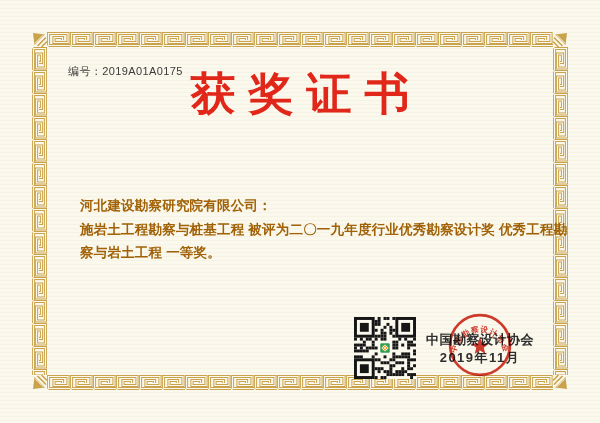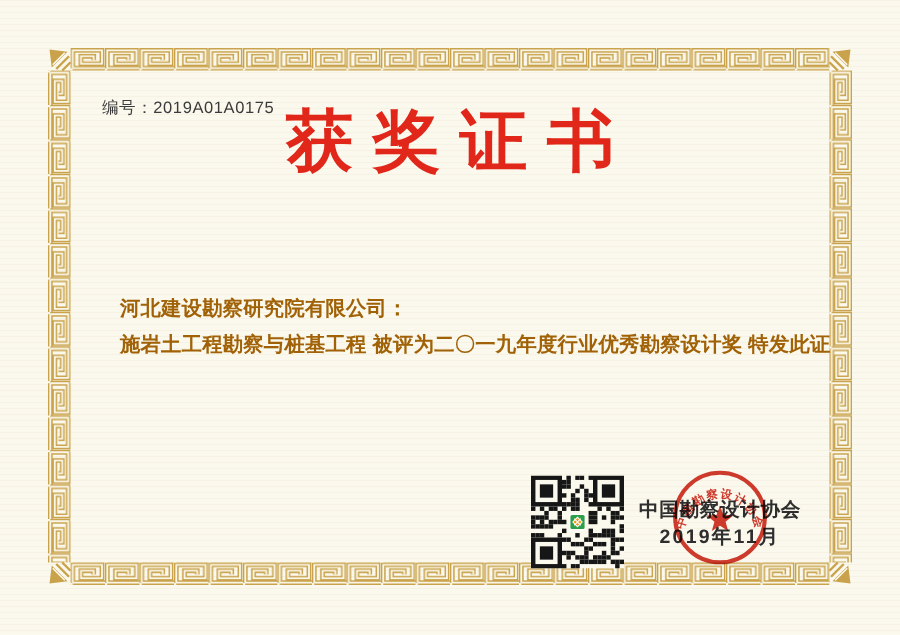--- a/index.html
+++ b/index.html
@@ -66,21 +66,22 @@
   <use href="#cornerMotif" transform="translate(32,390) scale(1,-1)"></use>
   <use href="#cornerMotif" transform="translate(568,390) scale(-1,-1)"></use>
 </svg>
 
 <div class="serial"><span>编号：</span><span>2019A01A0175</span></div>
 
 <div class="title">获奖证书</div>
 
 <div class="body">
   <div class="line">河北建设勘察研究院有限公司：</div>
-  <div class="line">施岩土工程勘察与桩基工程 被评为二〇一九年度行业优秀勘察设计奖 特发此证</div>
+  <div class="line">施岩土工程勘察与桩基工程 被评为二〇一九年度行业优秀勘察设计奖 优秀工程勘</div>
+  <div class="line">察与岩土工程 一等奖。</div>
 </div>
 
 <svg id="qr" class="qr" viewBox="0 0 62 62">
     <rect x="0" y="0" width="62" height="62" fill="#FBF9ED"></rect>
     <g fill="#161616">
       <rect x="23.62" y="0.00" width="2.95" height="2.95"></rect>
       <rect x="29.52" y="0.00" width="2.95" height="2.95"></rect>
       <rect x="32.48" y="0.00" width="2.95" height="2.95"></rect>
       <rect x="38.38" y="0.00" width="2.95" height="2.95"></rect>
       <rect x="20.67" y="2.95" width="2.95" height="2.95"></rect>

